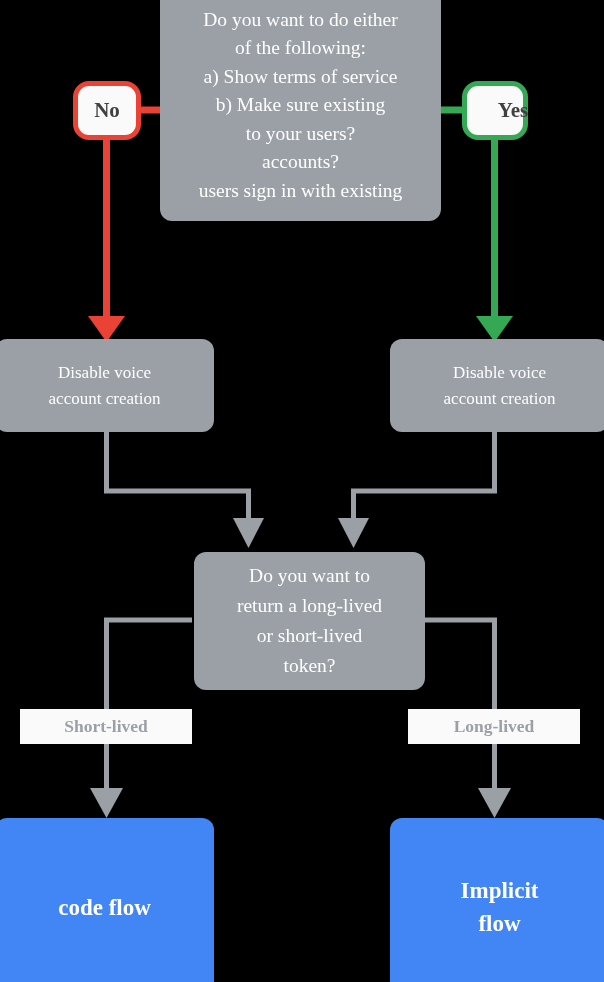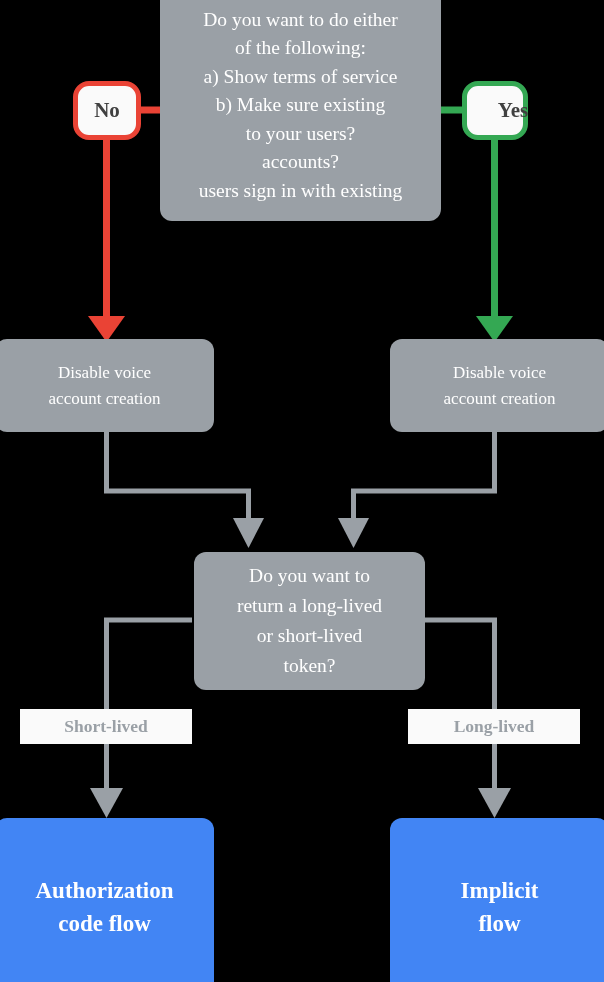--- a/index.html
+++ b/index.html
@@ -229,21 +229,20 @@
   <div class="edge-label label-short">
     <span>Short-lived</span>
   </div>
 
   <div class="edge-label label-long">
     <span>Long-lived</span>
   </div>
 
   <div class="node blue-box flow-left">
     <div>
-      <div>Authorization</div>
       <div>code flow</div>
     </div>
   </div>
 
   <div class="node blue-box flow-right">
     <div>
       <div>Implicit</div>
       <div>flow</div>
     </div>
   </div>

